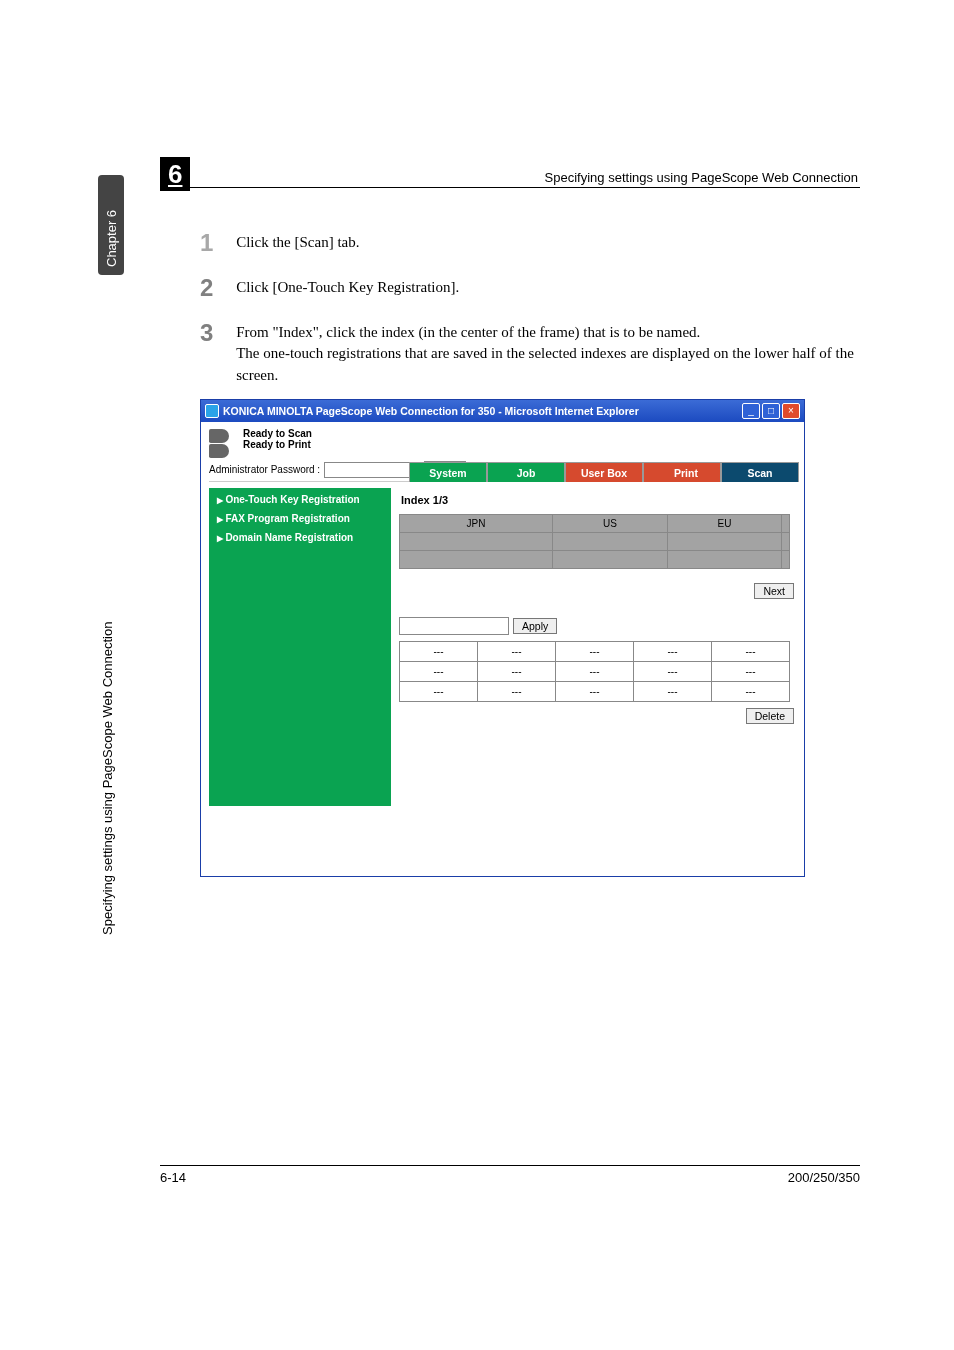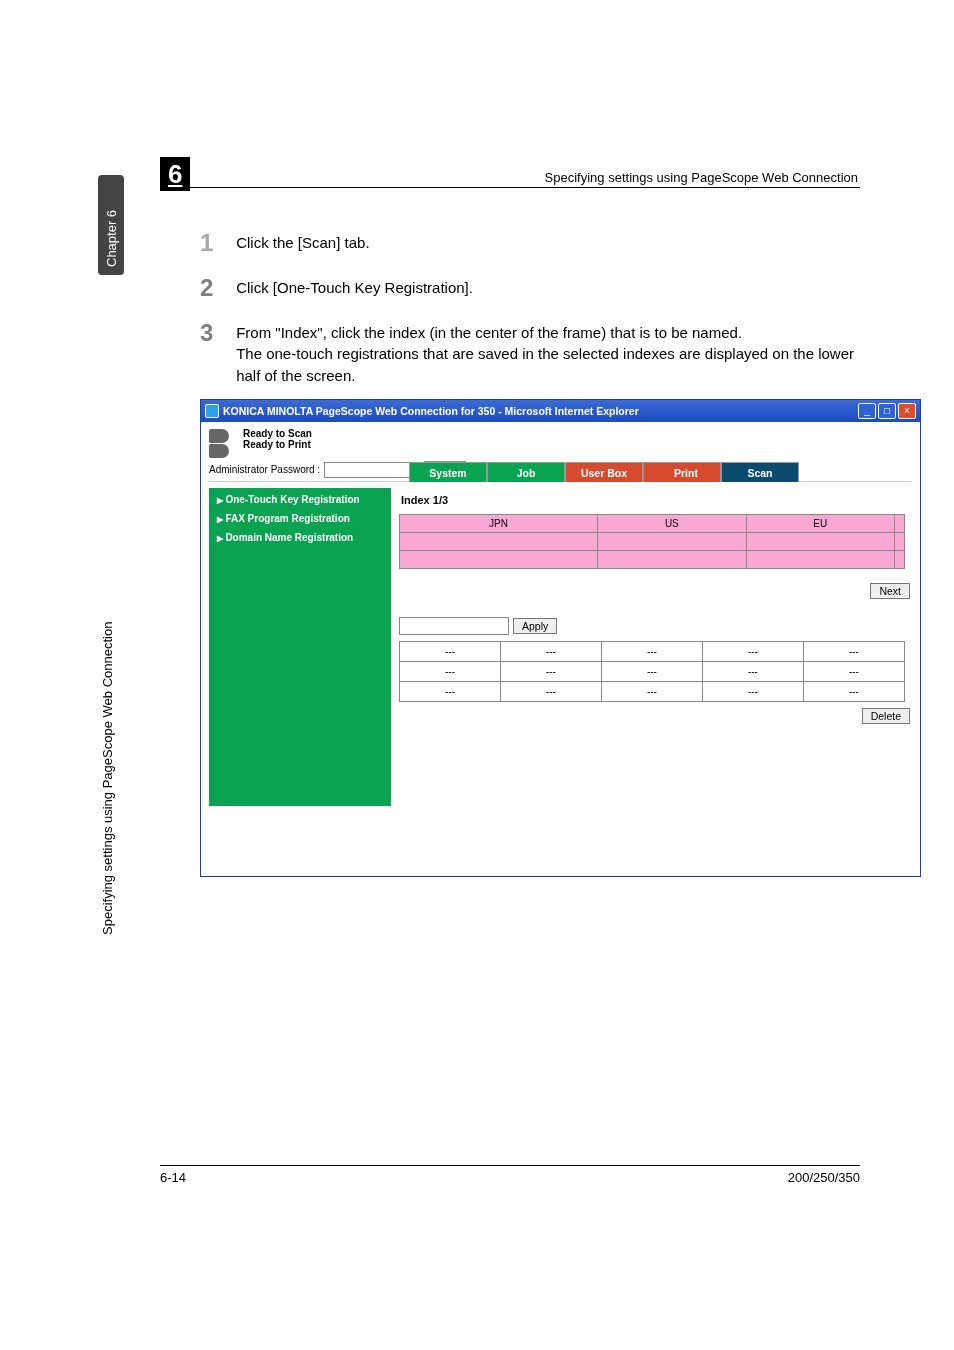--- a/index.html
+++ b/index.html
@@ -67,29 +67,29 @@
     left: 200px; top: 220px;
     width: 660px;
   }
   .h-sub { font-weight: bold; font-size: 15px; margin-bottom: 14px; }
   .step { margin: 6px 0 10px 0; font-size: 15px; line-height: 1.45; }
   .step-num {
     display: inline-block; width: 32px; vertical-align: top;
     color: #808080; font-size: 24px; font-weight: bold; font-family: Arial;
   }
   .step-num.light { color: #a8a8a8; }
-  .step-text { display: inline-block; width: 618px; vertical-align: top; padding-top: 6px; }
+  .step-text { display: inline-block; width: 618px; vertical-align: top; padding-top: 6px; font-family: Liberation Serif, serif; }
   .sub { margin: 4px 0 0 44px; font-size: 15px; }
   .sub .dash { display: inline-block; width: 24px; vertical-align: top; }
   .sub .t { display: inline-block; width: 580px; vertical-align: top; }
 
   
   .shot {
     margin-top: 12px;
-    width: 721px; height: 478px;
+    width: 605px; height: 478px;
     border: 1px solid #1a3ea8;
     position: relative;
     font-family: Tahoma, Arial, sans-serif;
     font-size: 11px;
     background: #fff;
   }
   .titlebar {
     height: 22px;
     background: linear-gradient(#3b6bd6, #1c4ac0);
     display: flex; align-items: center; color: #fff;
@@ -158,21 +158,21 @@
   .main {
     flex: 1; background: #fff;
     padding: 4px 2px 8px 2px;
     display: flex; flex-direction: column; gap: 4px;
   }
   .idx-lbl { font-weight: bold; font-size: 11px; margin: 2px 0 4px 2px; }
   table.idx {
     width: 99%; border-collapse: collapse; font-size: 10px;
   }
   table.idx td {
-    border: 1px solid #888; height: 18px; text-align: center; background: #f9a8d4;
+    border: 1px solid #888; height: 18px; text-align: center; background: #a3a3a3;
   }
   .nextrow { text-align: right; margin-top: 10px; margin-bottom: 14px; }
   .btn3d {
     display: inline-block; border: 1px solid #777; background: #efefef;
     padding: 1px 8px; font-size: 10.5px;
   }
   .applyrow { display: flex; align-items: center; gap: 4px; margin-bottom: 2px; }
   .applyrow input[type=text] { width: 110px; height: 18px; border: 1px solid #888; }
   table.grid { width: 99%; border-collapse: collapse; font-size: 10px; }
   table.grid td { border: 1px solid #888; height: 20px; text-align: center; }

